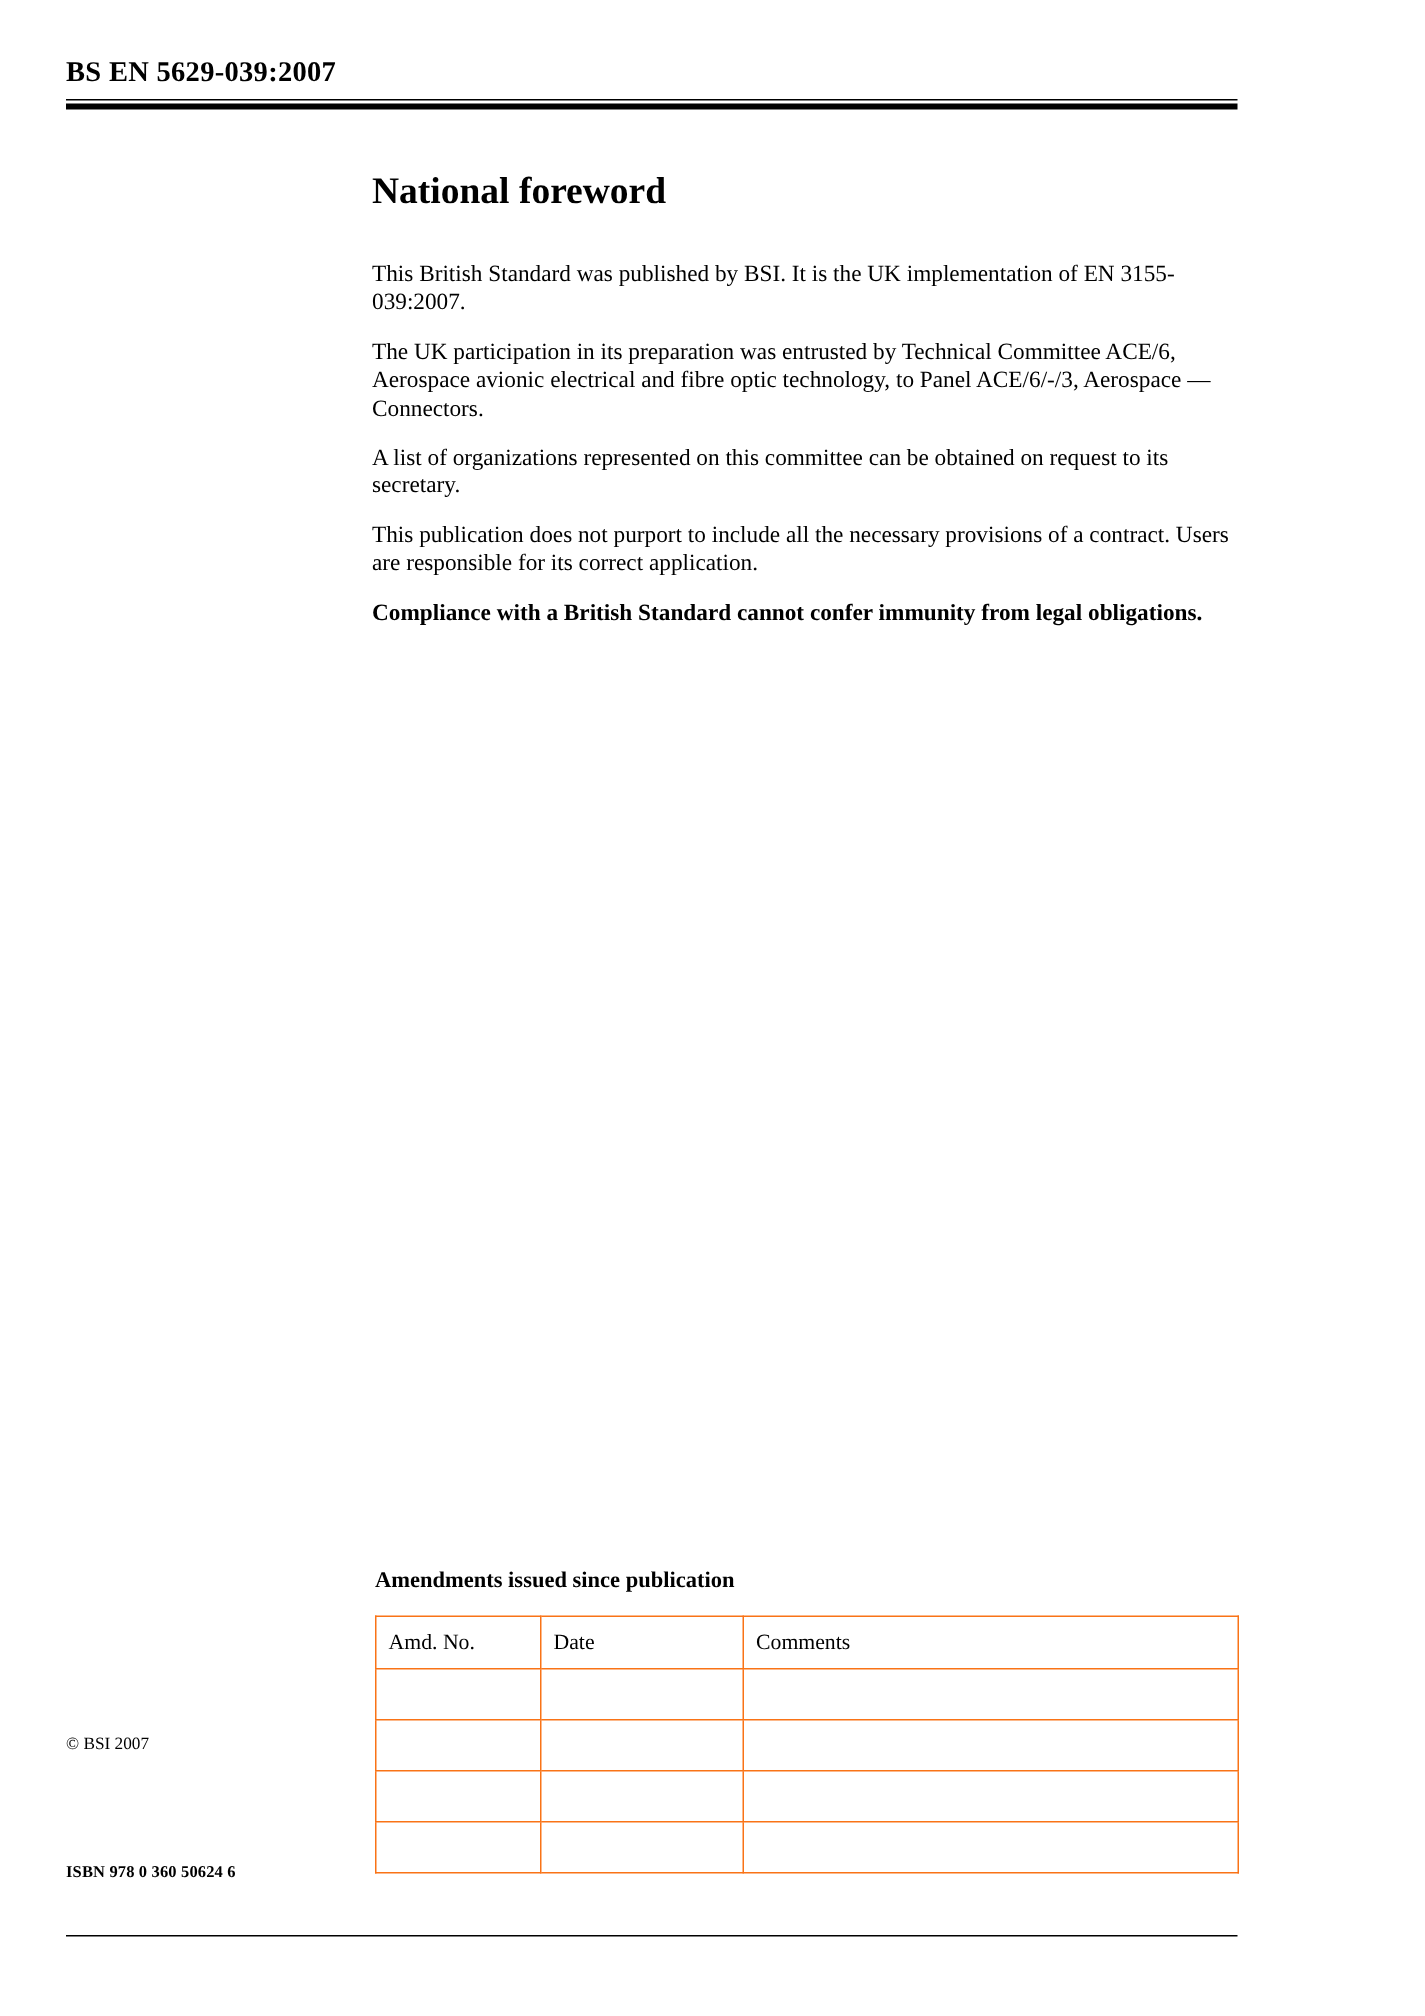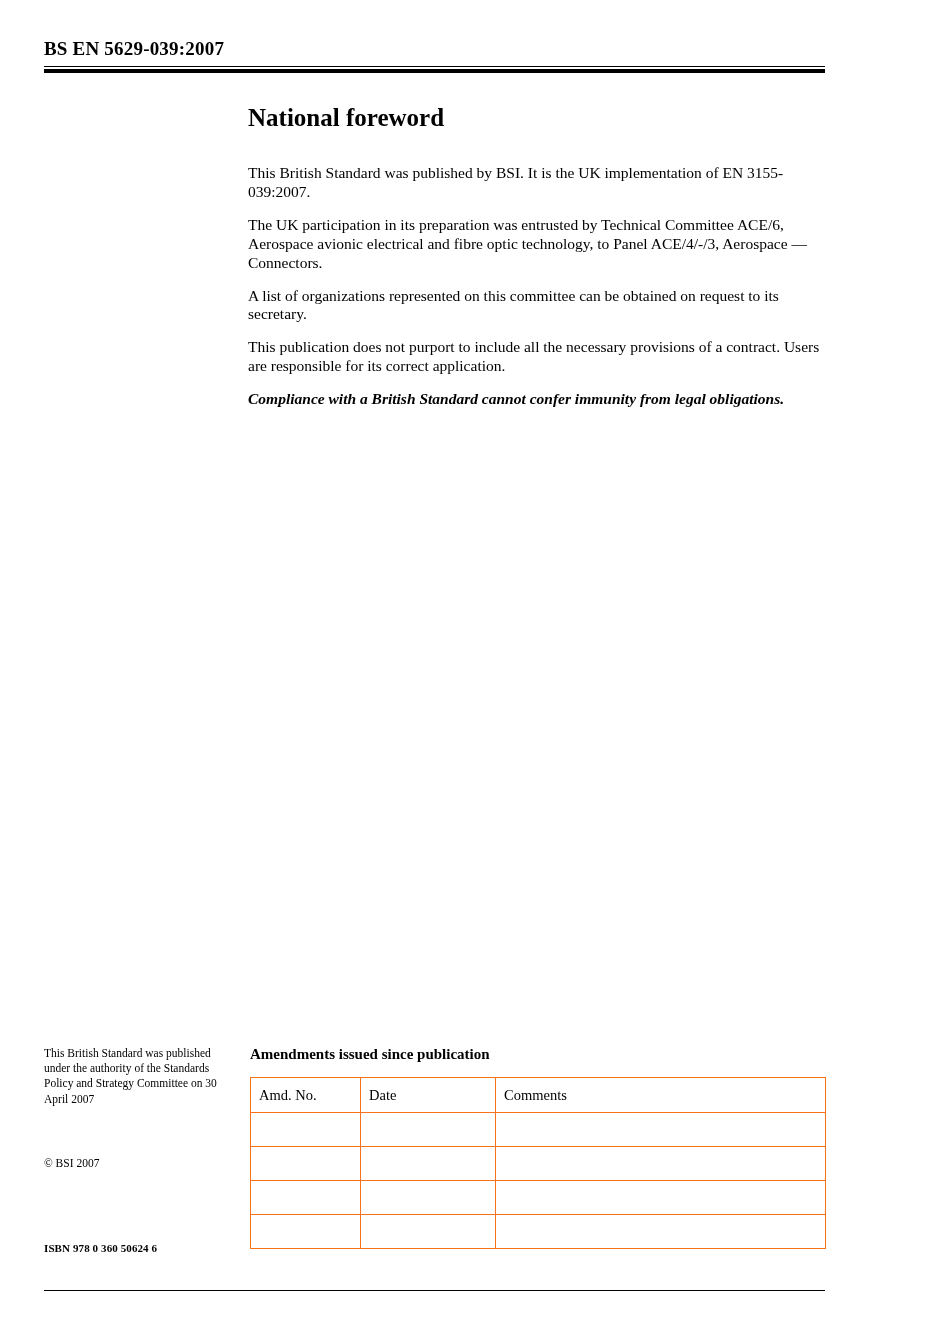--- a/index.html
+++ b/index.html
@@ -52,31 +52,30 @@
   .content {
     position: absolute;
     left: 248px;
     top: 98px;
     width: 578px;
   }
   .foreword-heading {
     font-family: "Liberation Serif", serif;
     font-weight: bold;
     font-size: 25px;
-    margin: 6px 0 32px 0;
+    margin: 16px 0 32px 0;
   }
   .para {
     font-size: 15.5px;
     line-height: 1.22;
     margin: 0 0 14px 0;
     text-align: left;
   }
   .para.bold {
     font-weight: bold;
-    font-style: italic;
   }
 
   
   .footer-left {
     position: absolute;
     left: 44px;
     top: 1046px;
     width: 190px;
     font-size: 11.5px;
     line-height: 1.32;
@@ -146,29 +145,26 @@
 <div class="page">
 
   <div class="header-title">BS EN 5629-039:2007</div>
   <div class="header-rule-thin"></div>
   <div class="header-rule-thick"></div>
 
   <div class="content">
     <h1 class="foreword-heading">National foreword</h1>
 
     <p class="para">This British Standard was published by BSI. It is the UK implementation of EN 3155-039:2007.</p>
-    <p class="para">The UK participation in its preparation was entrusted by Technical Committee ACE/6, Aerospace avionic electrical and fibre optic technology, to Panel ACE/4/-/3, Aerospace — Connectors.</p>
+    <p class="para">The UK participation in its preparation was entrusted by Technical Committee ACE/6, Aerospace avionic electrical and fibre optic technology, to Panel ACE/6/-/3, Aerospace — Connectors.</p>
     <p class="para">A list of organizations represented on this committee can be obtained on request to its secretary.</p>
     <p class="para">This publication does not purport to include all the necessary provisions of a contract. Users are responsible for its correct application.</p>
     <p class="para bold">Compliance with a British Standard cannot confer immunity from legal obligations.</p>
   </div>
 
-  <div class="footer-left">
-    <p class="block">This British Standard was published under the authority of the Standards Policy and Strategy Committee on 30 April 2007</p>
-  </div>
 
   <div class="copyright">© BSI 2007</div>
   <div class="isbn">ISBN 978 0 360 50624 6</div>
 
   <div class="amend-title">Amendments issued since publication</div>
 
   <table class="amend-table">
     <colgroup>
       <col class="c1">
         <col class="c2">

